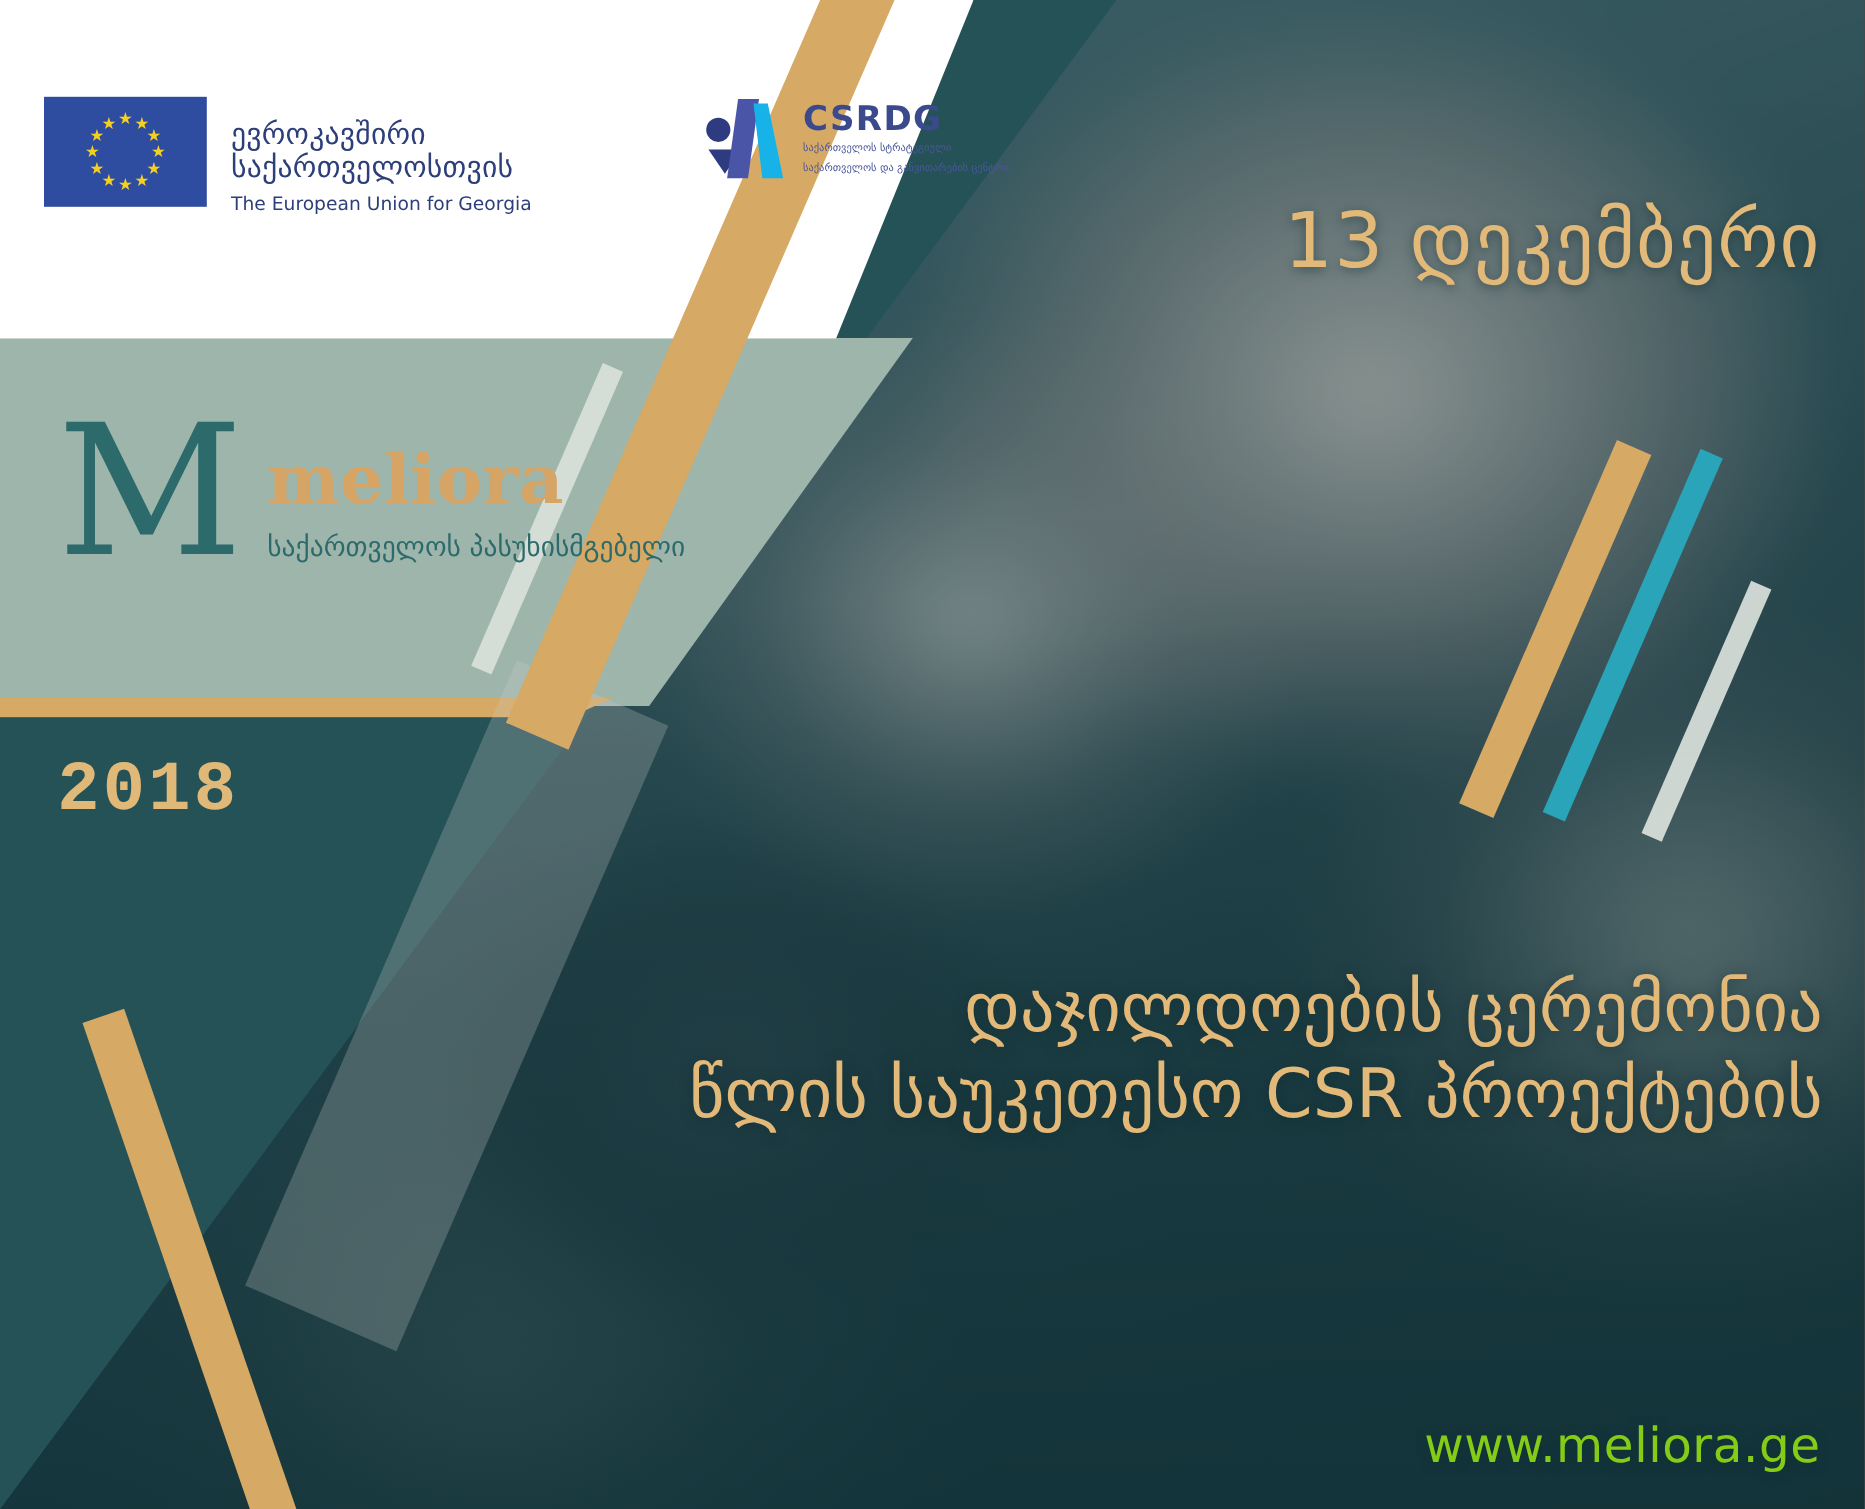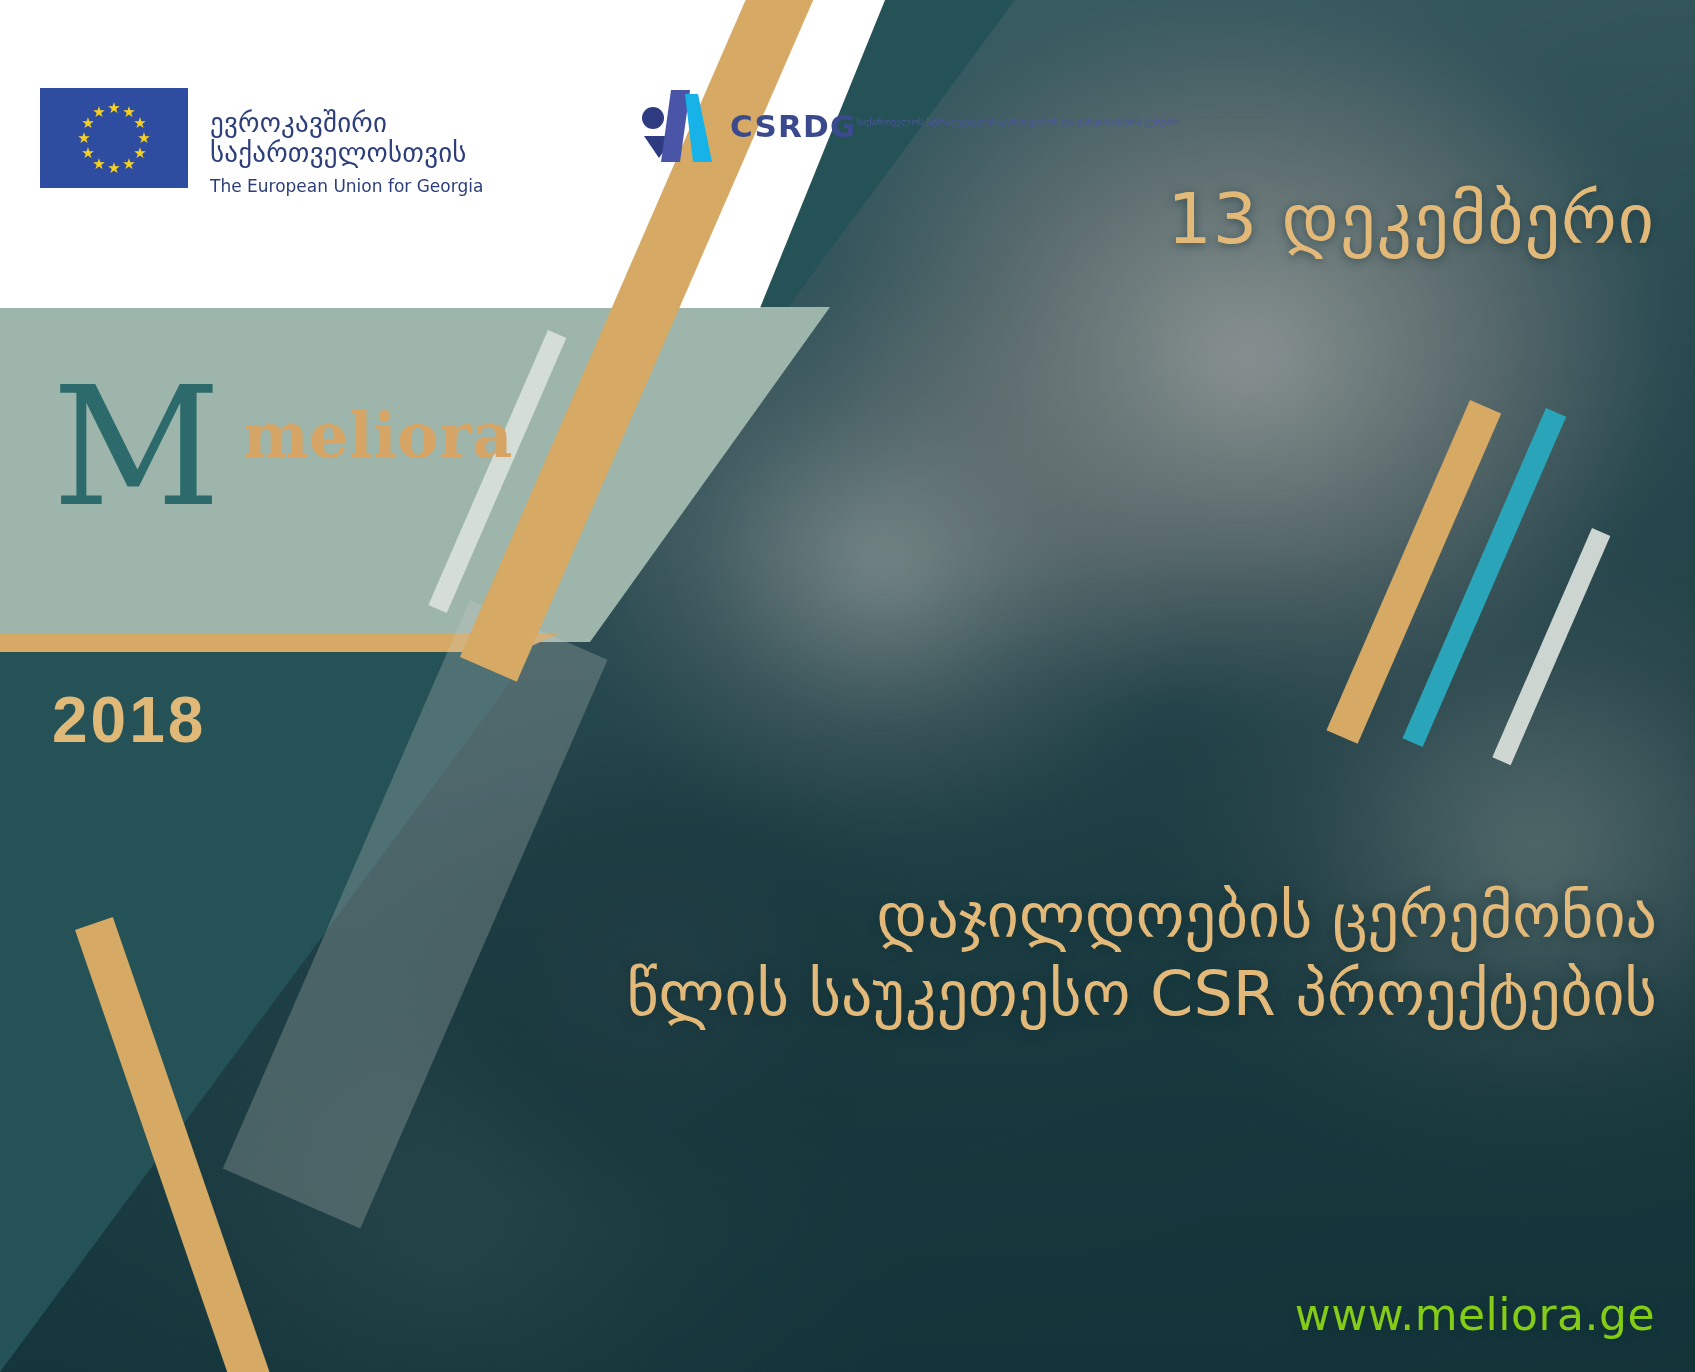--- a/index.html
+++ b/index.html
@@ -117,21 +117,21 @@
   .eu-ge{
     color:#2d3f7a;font-size:27px;font-weight:400;white-space:nowrap;letter-spacing:.2px;
   }
   .eu-en{
     color:#2d3f7a;font-size:17px;margin-top:9px;white-space:nowrap;
   }
 
   
   .csrdg-block{position:absolute;left:640px;top:88px;display:flex;align-items:center;gap:12px;}
   .csrdg-mark{position:relative;width:78px;height:76px;flex:none;}
-  .csrdg-right{display:flex;flex-direction:row;justify-content:flex-start;}
+  .csrdg-right{display:flex;flex-direction:column;justify-content:flex-start;}
   .csrdg-name{
     color:#3b4a8c;font-size:31px;font-weight:bold;letter-spacing:1.2px;line-height:1;
   }
   .csrdg-sub{
     color:#4a569b;font-size:9.5px;line-height:1.35;margin-top:5px;white-space:nowrap;
   }
 
   
   .meliora{position:absolute;left:52px;top:383px;display:flex;align-items:flex-start;gap:24px;}
   .mel-M{
@@ -144,21 +144,21 @@
     font-family:"DejaVu Serif","Liberation Serif",serif;
     font-size:62px;line-height:1;color:#d6a464;font-weight:bold;letter-spacing:.5px;
   }
   .mel-sub{
     color:#2d6a6b;font-size:25px;line-height:1.28;margin-top:14px;white-space:nowrap;
   }
 
   
   .year{
     position:absolute;left:52px;top:683px;
-    font-family:Liberation Sans, sans-serif;
+    font-family:Liberation Mono, monospace;
     font-size:64px;font-weight:bold;color:#e0b978;letter-spacing:3px;
   }
 
   
   .date{
     position:absolute;right:40px;top:178px;
     font-size:70px;color:#e2b978;letter-spacing:1px;white-space:nowrap;
     text-shadow:0 2px 10px rgba(20,50,55,0.55);
   }
 
@@ -238,20 +238,21 @@
       <div class="csrdg-name">CSRDG</div>
       <div class="csrdg-sub">საქართველოს სტრატეგიული</div>
       <div class="csrdg-sub">საქართველოს და განვითარების ცენტრი</div>
     </div>
   </div>
 
   <div class="meliora">
     <div class="mel-M">M</div>
     <div class="mel-right">
       <div class="mel-word">meliora</div>
+      <div class="mel-sub">საქართველოს პასუხისმგებელი</div>
     </div>
   </div>
 
   <div class="year">2018</div>
 
   <div class="date">13 დეკემბერი</div>
 
   <div class="title">
     <span class="ln">დაჯილდოების ცერემონია</span>
     <span class="ln">წლის საუკეთესო CSR პროექტების</span>

